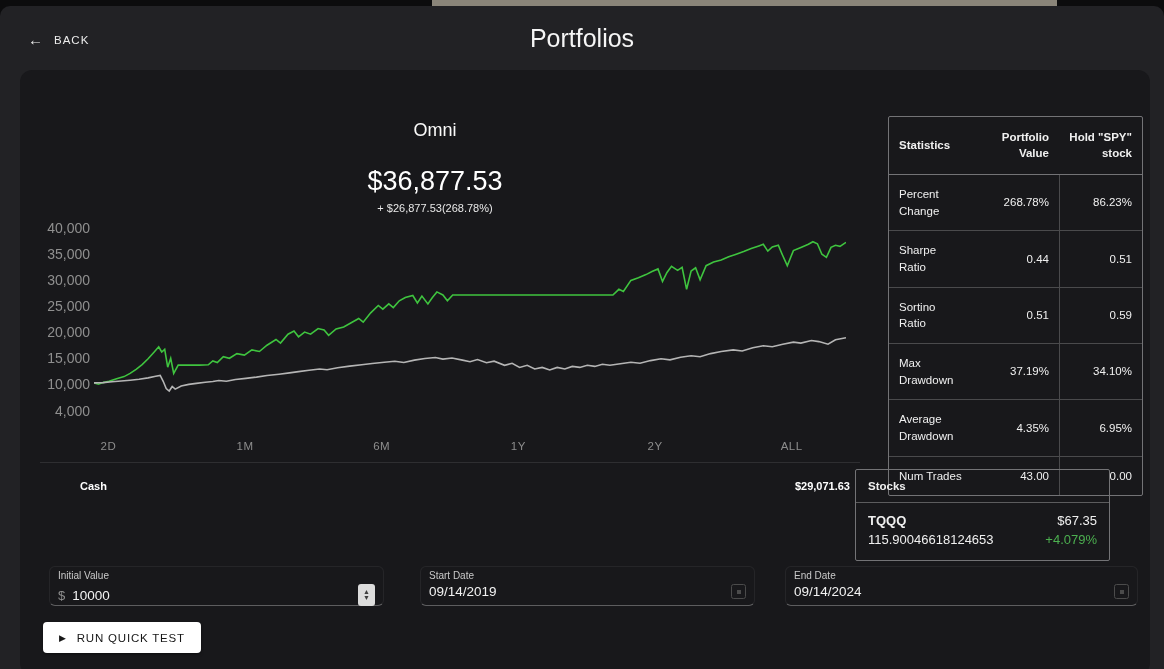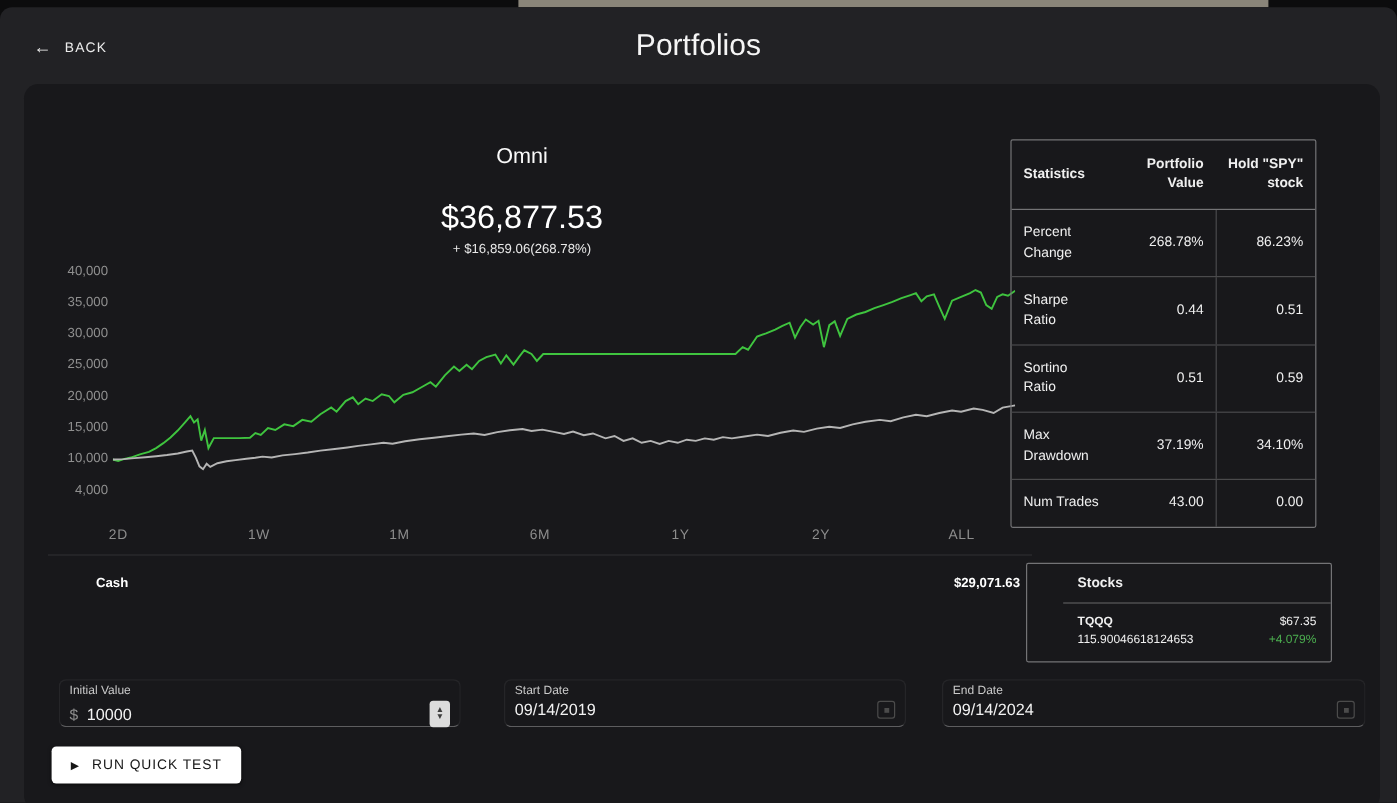--- a/index.html
+++ b/index.html
@@ -26,54 +26,54 @@
                color:#fafafa; font-size:18px; }
   .pf-value  { position:absolute; left:0; top:96px;  width:830px; text-align:center;
                color:#ffffff; font-size:27px; }
   .pf-change { position:absolute; left:0; top:132px; width:830px; text-align:center;
                color:#e8e8e8; font-size:11px; }
 
   
   .chart { position:absolute; left:0; top:146px; width:830px; height:202px; }
   .yaxis { position:absolute; left:8px; top:0; width:62px; height:202px; }
   .ytick { position:absolute; right:0; width:62px; text-align:right;
-           color:#8f8f8f; font-size:11px; }
+           color:#8f8f8f; font-size:14px; }
   .chart svg { position:absolute; left:74px; top:0; }
 
   
   .tabs { position:absolute; left:20px; top:360px; width:820px; height:33px;
           display:flex; border-bottom:1px solid #2e2e31; }
   .tab { flex:1; display:flex; align-items:center; justify-content:center;
          color:#8d8d8d; font-size:11.5px; letter-spacing:0.5px; cursor:pointer; }
   .tab.selected { color:#e9e9e9; box-shadow:inset 0 -2px 0 #cfcfcf; }
 
   
   .cash-row { position:absolute; left:48px; top:410px; width:770px;
               display:flex; justify-content:space-between;
               color:#ffffff; font-size:11px; font-weight:bold;margin-left:12px; }
 
   
-  .stats { position:absolute; left:822px; top:46px; width:255px;
+  .stats { position:absolute; left:868px; top:46px; width:255px;
            border:1px solid #737376; border-radius:2px; color:#f0f0f0; font-size:11.5px; }
   .st-header { display:grid; grid-template-columns:86px 84px 1fr; min-height:58px;
                border-bottom:1px solid #737376; font-weight:bold; }
   .st-header .cell { display:flex; align-items:center; padding:8px 10px; line-height:1.35; }
   .st-header .cell.right, .strow .cell.right { justify-content:flex-end; text-align:right; }
   .strow { display:grid; grid-template-columns:86px 84px 1fr; border-bottom:1px solid #4a4a4c; }
   .strow:last-child { border-bottom:none; }
   .strow .cell { display:flex; align-items:center; padding:11px 10px; line-height:1.45; }
   .strow .cell.spy { border-left:1px solid #4a4a4c; }
 
   
   .stocks { position:absolute; left:835px; top:399px; width:255px;
-            border:1px solid #737376; border-radius:2px; color:#f0f0f0;padding-left:30px; }
+            border:1px solid #737376; border-radius:2px; color:#f0f0f0; }
   .stocks-header { padding:10px 12px; font-size:11.5px; font-weight:bold;
                    border-bottom:1px solid #5c5c5e; }
   .stock-row { padding:9px 12px 10px; }
-  .stock-line { display:flex; justify-content:space-between; font-size:10px; line-height:1.45; }
+  .stock-line { display:flex; justify-content:space-between; font-size:13px; line-height:1.45; }
   .stock-symbol { font-weight:bold; }
   .stock-pct { font-weight:400;margin-left:28px; }
 
   
   .field { position:absolute; top:496px; height:40px; border-radius:6px;
            border:1px solid rgba(255,255,255,0.06);
            border-bottom:1px solid rgba(255,255,255,0.30); padding:3px 8px 0; }
   .field-initial { left:29px;  width:335px; }
   .field-start   { left:400px; width:335px; }
   .field-end     { left:765px; width:353px; }
@@ -109,42 +109,41 @@
   <div class="back-btn">
     <span class="back-arrow">←</span>
     <span>BACK</span>
   </div>
   <div class="page-title">Portfolios</div>
 
   <div class="card">
 
     <div class="pf-name">Omni</div>
     <div class="pf-value">$36,877.53</div>
-    <div class="pf-change">+ $16,859.06(268.78%)</div>
+    <div class="pf-change">+ $26,877.53(268.78%)</div>
 
     <div class="chart">
       <div class="yaxis">
           <div class="ytick" style="top: 3.5px;">40,000</div>
           <div class="ytick" style="top: 29.6429px;">35,000</div>
           <div class="ytick" style="top: 55.7857px;">30,000</div>
           <div class="ytick" style="top: 81.9286px;">25,000</div>
           <div class="ytick" style="top: 108.071px;">20,000</div>
           <div class="ytick" style="top: 134.214px;">15,000</div>
           <div class="ytick" style="top: 160.357px;">10,000</div>
           <div class="ytick" style="top: 186.5px;">4,000</div>
         </div>
       <svg width="752" height="202" viewBox="0 0 752 202">
           <polyline points="0.0,166.9 4.5,168.2 9.0,166.6 15.0,165.3 22.6,162.7 30.1,160.6 36.1,157.4 42.1,153.3 48.1,148.6 54.1,142.8 60.2,136.0 64.7,130.8 67.7,136.0 70.7,133.4 73.7,151.2 76.7,142.3 79.7,157.4 84.2,149.1 105.3,149.1 114.3,148.8 118.8,144.9 123.3,146.5 129.3,140.7 135.4,142.3 142.9,137.6 150.4,139.1 157.9,133.9 165.4,135.5 173.0,129.2 182.0,123.5 186.5,127.1 194.0,118.2 200.0,115.1 204.5,120.8 210.6,116.1 216.6,118.2 224.1,112.5 230.1,114.0 234.6,119.3 242.1,113.0 249.7,110.9 257.2,106.7 264.7,102.5 269.2,106.2 276.7,96.8 284.3,89.5 288.8,93.1 294.8,87.9 299.3,91.6 305.3,84.8 311.3,81.6 318.8,79.5 323.4,86.9 327.9,80.1 333.9,87.9 338.4,81.6 342.9,75.9 348.9,79.0 353.4,84.8 358.7,79.0 518.9,79.0 524.9,73.3 529.4,75.4 536.9,64.4 544.4,61.8 552.0,58.6 558.0,55.5 564.0,52.9 568.5,65.4 573.0,56.5 577.5,50.3 583.6,54.4 588.1,51.3 592.6,73.3 597.1,55.0 601.6,51.8 606.1,63.9 612.1,49.7 619.6,46.1 627.2,44.0 634.7,40.8 642.2,38.2 649.7,35.6 657.2,32.5 664.8,29.9 669.3,28.3 673.8,35.1 678.3,30.9 684.3,29.3 688.8,39.8 693.3,49.7 699.4,34.6 706.9,31.4 714.4,28.3 718.9,25.7 723.4,27.8 727.9,38.2 732.4,41.4 737.0,31.4 741.5,29.3 746.0,30.4 752.0,26.3" fill="none" stroke="#3fc43f" stroke-width="1.6"></polyline>
           <polyline points="0.0,166.9 9.0,166.6 18.0,165.8 27.1,165.0 36.1,164.2 45.1,163.2 54.1,161.9 61.7,160.3 66.2,159.5 69.2,165.3 72.2,172.6 75.2,175.0 78.2,170.5 81.2,173.1 87.2,170.0 94.8,168.4 102.3,167.4 111.3,166.3 118.8,165.5 124.8,164.5 132.4,165.3 141.4,163.5 151.9,162.4 162.4,161.1 173.0,159.5 185.0,158.2 195.5,156.9 204.5,155.6 215.1,154.3 225.6,153.0 233.1,153.8 243.6,151.7 255.7,150.1 267.7,148.8 278.2,147.5 290.3,146.2 300.8,145.2 309.8,146.5 320.4,144.1 330.9,142.5 341.4,141.5 348.9,143.1 358.0,142.0 368.5,144.1 376.0,145.7 383.5,143.6 392.5,146.7 400.1,145.2 410.6,149.3 418.1,147.3 425.6,151.4 433.2,149.3 440.7,153.0 448.2,151.4 455.7,154.0 463.2,151.4 470.8,153.0 478.3,150.4 485.8,151.4 493.3,149.3 500.8,150.4 508.4,148.3 515.9,149.3 526.4,147.8 536.9,146.2 546.0,147.3 556.5,144.6 567.0,142.8 576.0,143.9 586.6,141.2 597.1,139.7 606.1,140.7 616.6,137.6 627.2,135.5 639.2,133.9 648.2,135.0 658.8,131.8 669.3,129.7 678.3,130.8 688.8,128.2 699.4,126.1 706.9,127.1 717.4,124.5 724.9,125.6 734.0,128.2 741.5,123.7 752.0,121.8" fill="none" stroke="#b5b5b5" stroke-width="1.6"></polyline>
         </svg>
     </div>
 
     <div class="tabs">
         <div class="tab">2D</div>
-        <div class="tab">1W</div>
         <div class="tab">1M</div>
         <div class="tab">6M</div>
         <div class="tab">1Y</div>
         <div class="tab">2Y</div>
         <div class="tab">ALL</div>
       </div>
 
     <div class="cash-row">
       <span>Cash</span>
       <span>$29,071.63</span>
@@ -169,20 +168,25 @@
           </div>
           <div class="strow">
             <div class="cell">Sortino Ratio</div>
             <div class="cell right">0.51</div>
             <div class="cell right spy">0.59</div>
           </div>
           <div class="strow">
             <div class="cell">Max Drawdown</div>
             <div class="cell right">37.19%</div>
             <div class="cell right spy">34.10%</div>
+          </div>
+          <div class="strow">
+            <div class="cell">Average Drawdown</div>
+            <div class="cell right">4.35%</div>
+            <div class="cell right spy">6.95%</div>
           </div>
           <div class="strow">
             <div class="cell">Num Trades</div>
             <div class="cell right">43.00</div>
             <div class="cell right spy">0.00</div>
           </div>
         </div>
     </div>
 
     <div class="stocks">

